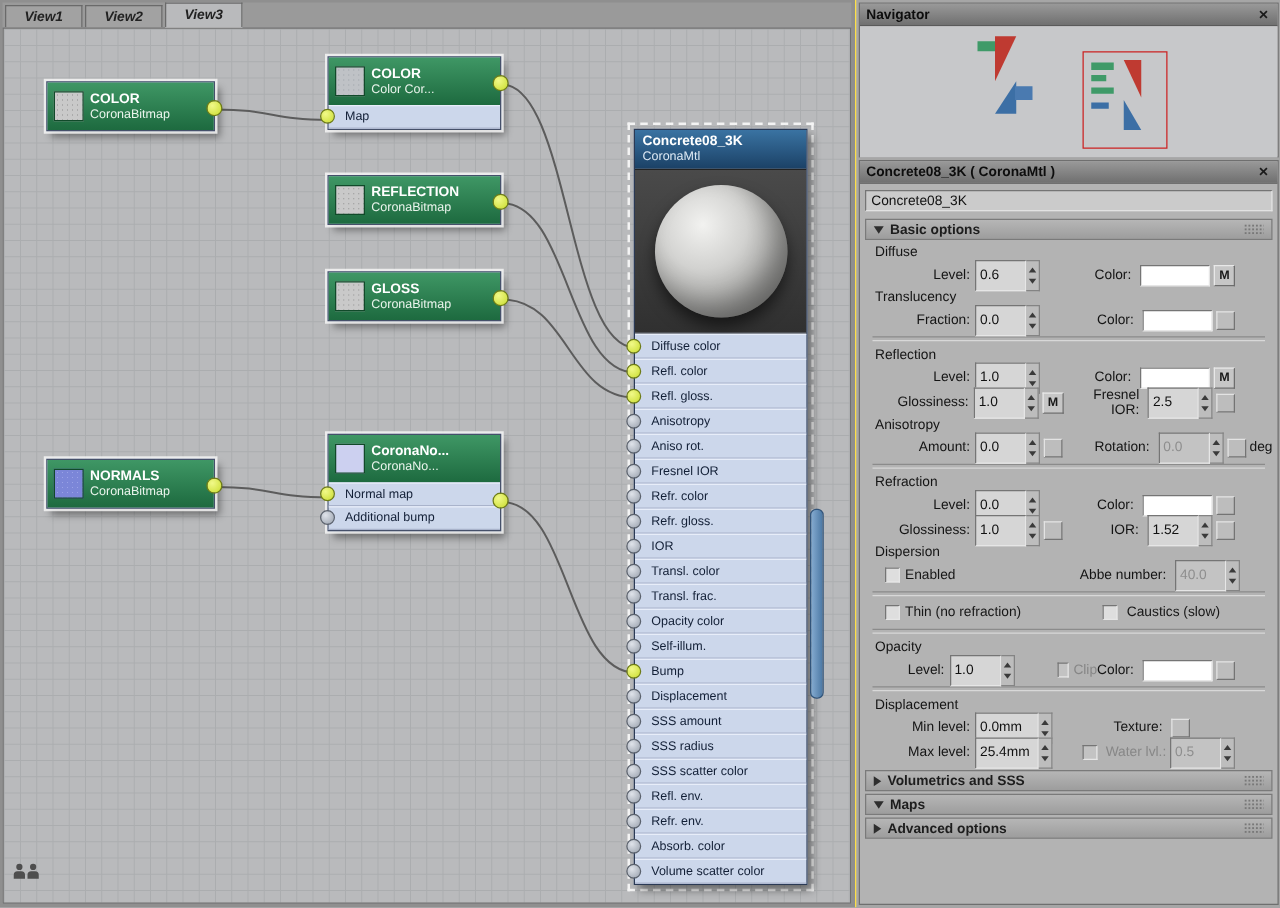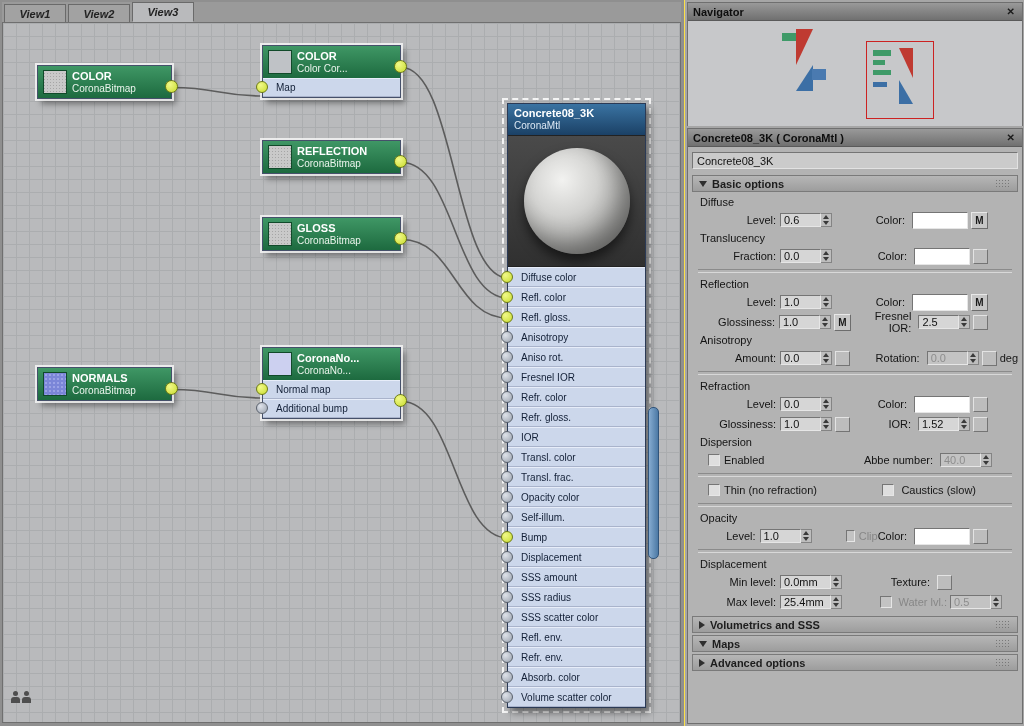--- a/index.html
+++ b/index.html
@@ -12,21 +12,21 @@
        border:1px solid #6a6a6a;border-bottom:none;box-sizing:border-box;}
   .tab.active{background:#b9babc;height:20px;position:relative;z-index:3;border-bottom:1px solid #b9babc;}
   .graph{position:absolute;left:0;top:20px;width:677px;height:699px;background:#b9babc;border:1px solid #6f6f6f;overflow:hidden;
      background-image:linear-gradient(#abadaf 1px,transparent 1px),linear-gradient(90deg,#abadaf 1px,transparent 1px);
      background-size:13px 13px;}
   #wires{position:absolute;left:0;top:0;z-index:1;pointer-events:none;}
   .wire{fill:none;stroke:#5c5c5c;stroke-width:1.6px;}
   
   .node{position:absolute;z-index:2;background:#ccd7eb;border:1px solid #45506a;
         box-shadow:0 0 0 2px rgba(245,245,245,.85), 4px 5px 6px rgba(0,0,0,.40);}
-  .nhead{display:flex;align-items:center;gap:5px;height:32px;box-sizing:border-box;padding:3px 5px;
+  .nhead{display:flex;align-items:center;gap:5px;height:38px;box-sizing:border-box;padding:3px 5px;
          background:linear-gradient(#3f9765,#1d6a3f);}
   .titles{overflow:hidden;white-space:nowrap;}
   .t1{font-size:11px;font-weight:bold;color:#fff;line-height:13px;}
   .t2{font-size:10px;color:#eaf4ec;line-height:12px;}
   .thumb{width:24px;height:24px;flex:0 0 24px;border:1px solid #114a2a;box-sizing:border-box;}
   .speck{background-color:#c9c9c9;background-image:radial-gradient(#8d8d8d 22%,transparent 24%),radial-gradient(#a5a5a5 20%,transparent 23%);background-size:4px 4px,3px 3px;background-position:0 0,2px 1px;}
   .purple{background-color:#7b86d8;background-image:radial-gradient(#9aa2e6 25%,transparent 27%);background-size:4px 4px;}
   .lav{background-color:#ccd0f0;}
   .gray{background-color:#bfc2c6;background-image:radial-gradient(#9aa0a6 22%,transparent 25%);background-size:4px 4px;}
   .outdot{position:absolute;right:-7px;top:14px;width:13px;height:13px;border-radius:50%;z-index:4;
@@ -76,21 +76,21 @@
   .roll-title{font-weight:bold;}
   .roll-arrow{width:0;height:0;border-left:4px solid transparent;border-right:4px solid transparent;border-top:6px solid #2e2e2e;}
   .rollhead.closed .roll-arrow{border-top:4px solid transparent;border-bottom:4px solid transparent;border-left:6px solid #2e2e2e;border-right:none;}
   .grip{margin-left:auto;width:16px;height:9px;background-image:radial-gradient(#787878 32%,transparent 36%);background-size:3px 3px;}
   .grouplabel{height:16px;display:flex;align-items:center;padding-left:8px;color:#141414;}
   .prow{display:flex;align-items:center;height:20px;padding-left:12px;}
   .plabel{display:inline-block;text-align:right;margin-right:4px;color:#141414;}
   .w72{width:72px;}
   .dislab{color:#878787;}
   .rgt{margin-left:auto;display:flex;align-items:center;gap:3px;margin-right:30px;}
-  .spin{display:inline-flex;height:14px;box-sizing:border-box;}
+  .spin{display:inline-flex;height:25px;box-sizing:border-box;}
   .spin .sv{width:33px;box-sizing:content-box;background:#d6d6d6;border:1px solid;border-color:#757575 #e6e6e6 #e6e6e6 #757575;
             font-size:11px;color:#111;display:flex;align-items:center;padding:0 3px;}
   .spin.wide .sv{width:43px;}
   .spin .arr{width:11px;display:flex;flex-direction:column;align-items:center;justify-content:space-evenly;
              background:#bdbdbd;border:1px solid #848484;border-left:none;box-sizing:border-box;}
   .spin .arr i{display:block;width:0;height:0;}
   .spin .arr .up{border-left:3px solid transparent;border-right:3px solid transparent;border-bottom:4px solid #3a3a3a;}
   .spin .arr .dn{border-left:3px solid transparent;border-right:3px solid transparent;border-top:4px solid #3a3a3a;}
   .spin.dis .sv{color:#8e8e8e;background:#c3c3c3;}
   .swatch{width:54px;height:15px;background:#fff;border:1px solid;border-color:#757575 #e6e6e6 #e6e6e6 #757575;box-sizing:content-box;}
@@ -550,21 +550,21 @@
       </div>
       <div class="prow">
         <span class="plabel w72">Max level:</span>
         <span class="spin wide">
           <span class="sv">25.4mm</span>
           <span class="arr">
               <i class="up"></i>
               <i class="dn"></i>
             </span>
         </span>
-        <span class="rgt" style="margin-right:16px;">
+        <span class="rgt" style="margin-right:30px;">
           <span class="chk dis"></span>
           <span class="dislab">Water lvl.:</span>
           <span class="spin dis">
             <span class="sv">0.5</span>
             <span class="arr">
                 <i class="up"></i>
                 <i class="dn"></i>
               </span>
           </span>
         </span>

